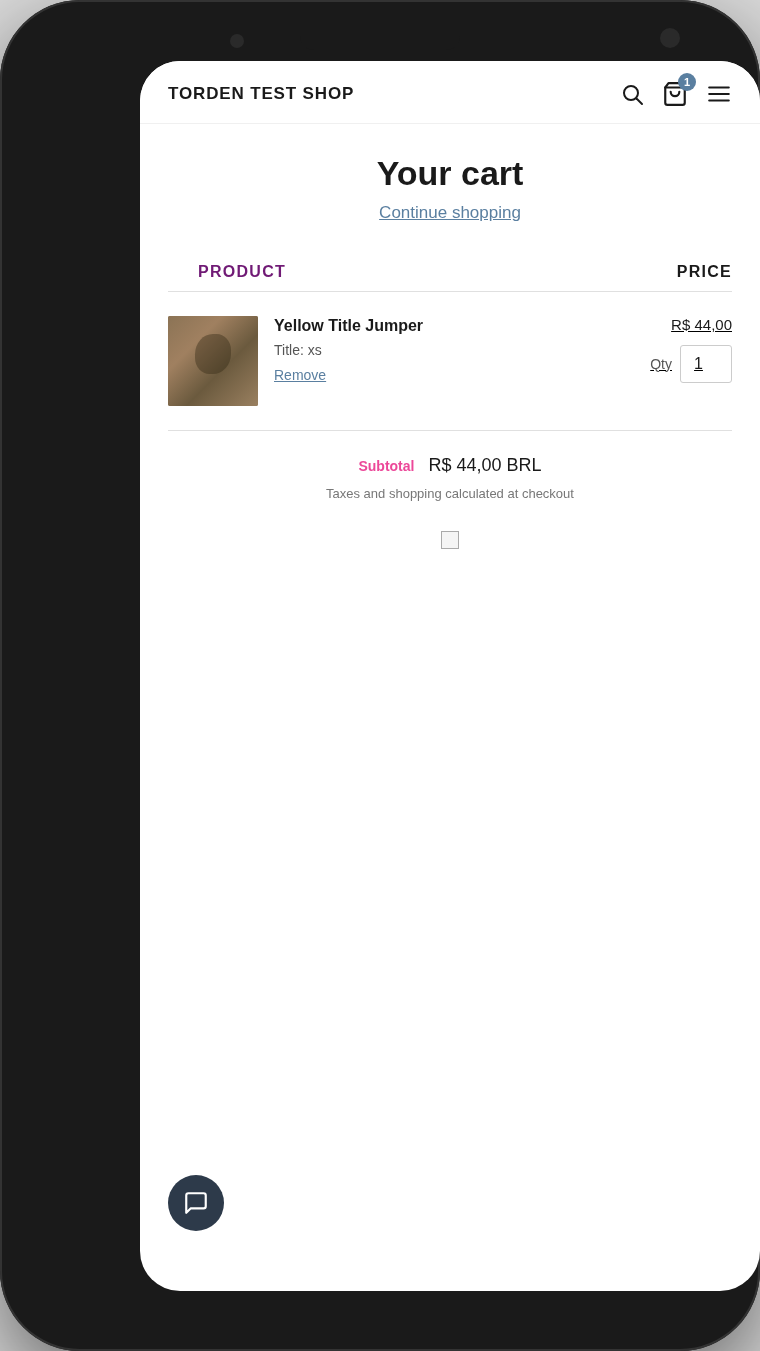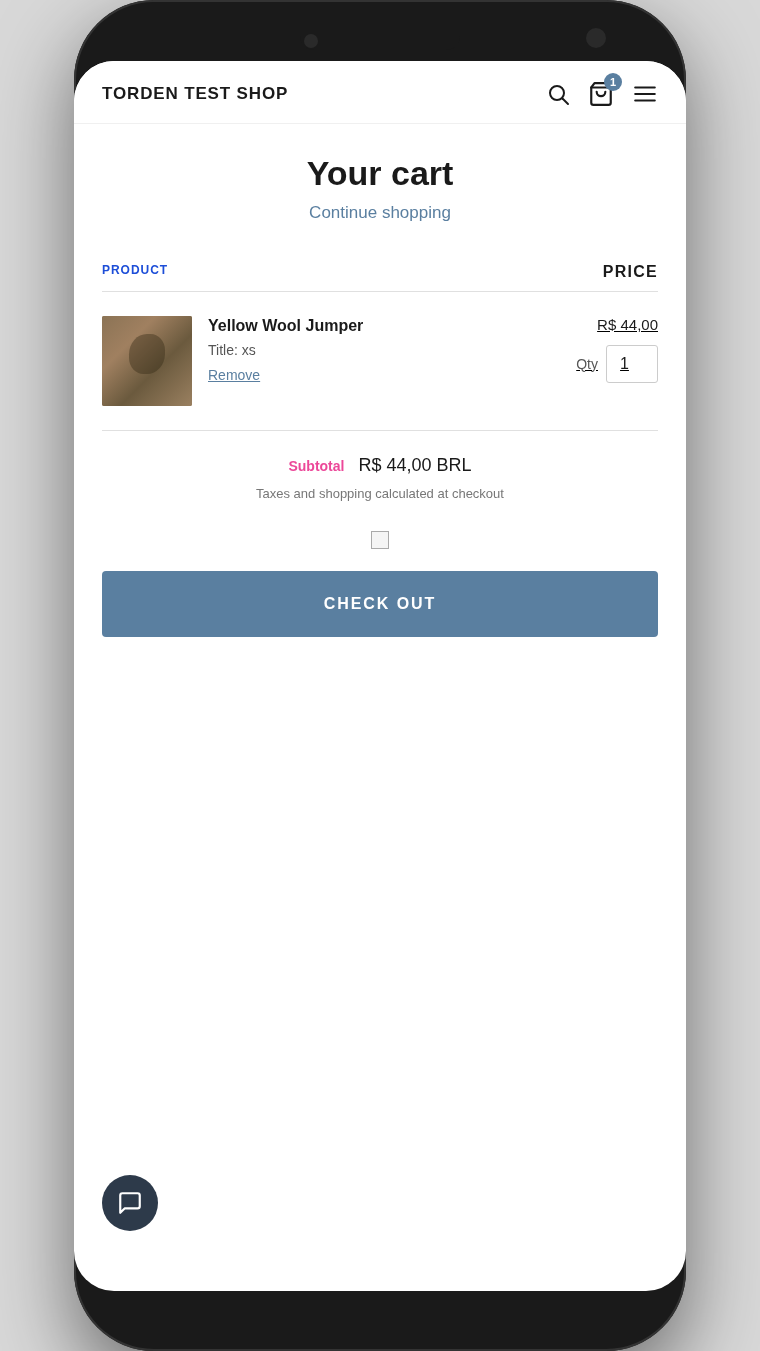--- a/index.html
+++ b/index.html
@@ -7,21 +7,21 @@
     body {
       background: #d8d8d8;
       display: flex;
       justify-content: center;
       align-items: center;
       min-height: 100vh;
       font-family: -apple-system, BlinkMacSystemFont, 'Helvetica Neue', Arial, sans-serif;
     }
 
     .phone-frame {
-      width: 612px;
+      width: 760px;
       height: 1351px;
       background: #1a1a1a;
       border-radius: 80px;
       position: relative;
       display: flex;
       justify-content: flex-end;
       align-items: center;
       box-shadow: 0 30px 80px rgba(0,0,0,0.5), inset 0 0 0 2px #333;
     }
 
@@ -139,38 +139,40 @@
       color: #1a1a1a;
       margin-top: 30px;
       margin-bottom: 10px;
     }
 
     .continue-shopping {
       display: block;
       text-align: center;
       color: #5a7fa0;
       font-size: 17px;
+      text-decoration: underline;
       cursor: pointer;
       margin-bottom: 30px;
     }
 
     
     .cart-header {
       display: flex;
       justify-content: space-between;
       padding: 10px 0;
       border-bottom: 1px solid #e0e0e0;
     }
 
     .cart-header-product {
-      font-size: 12px;
+      font-size: 16px;
       font-weight: 600;
       letter-spacing: 0.08em;
-      color: #1d4ed8;
+      color: #701a75;
       text-transform: uppercase;
+      margin-left: 30px;
     }
 
     .cart-header-price {
       font-size: 16px;
       font-weight: 600;
       letter-spacing: 0.08em;
       color: #1a1a1a;
       text-transform: uppercase;
     }
 
@@ -417,21 +419,21 @@
       <div class="cart-header">
         <span class="cart-header-product">PRODUCT</span>
         <span class="cart-header-price">PRICE</span>
       </div>
 
       <div class="cart-item">
         <div class="item-image">
           <div class="item-image-canvas"></div>
         </div>
         <div class="item-details">
-          <div class="item-name">Yellow Wool Jumper</div>
+          <div class="item-name">Yellow Title Jumper</div>
           <div class="item-variant">
             <span>Title:</span>
             <span>xs</span>
           </div>
           <a class="item-remove">Remove</a>
         </div>
         <div class="item-price-qty">
           <span class="item-price">R$ 44,00</span>
           <div class="qty-wrapper">
             <span class="qty-label">Qty</span>
@@ -444,21 +446,20 @@
         <div class="subtotal-row">
           <span class="subtotal-label">Subtotal</span>
           <span class="subtotal-value">R$ 44,00 BRL</span>
         </div>
         <p class="taxes-note">Taxes and shopping calculated at checkout</p>
 
         <div class="terms-row">
           <div class="terms-checkbox"></div>
         </div>
 
-        <button class="checkout-btn">CHECK OUT</button>
       </div>
     </div>
 
     <div class="floating-icon">
       <svg width="26" height="26" viewBox="0 0 24 24" fill="none" stroke="white" stroke-width="2" stroke-linecap="round" stroke-linejoin="round">
         <path d="M21 15a2 2 0 01-2 2H7l-4 4V5a2 2 0 012-2h14a2 2 0 012 2z"></path>
       </svg>
     </div>
 
   </div>

